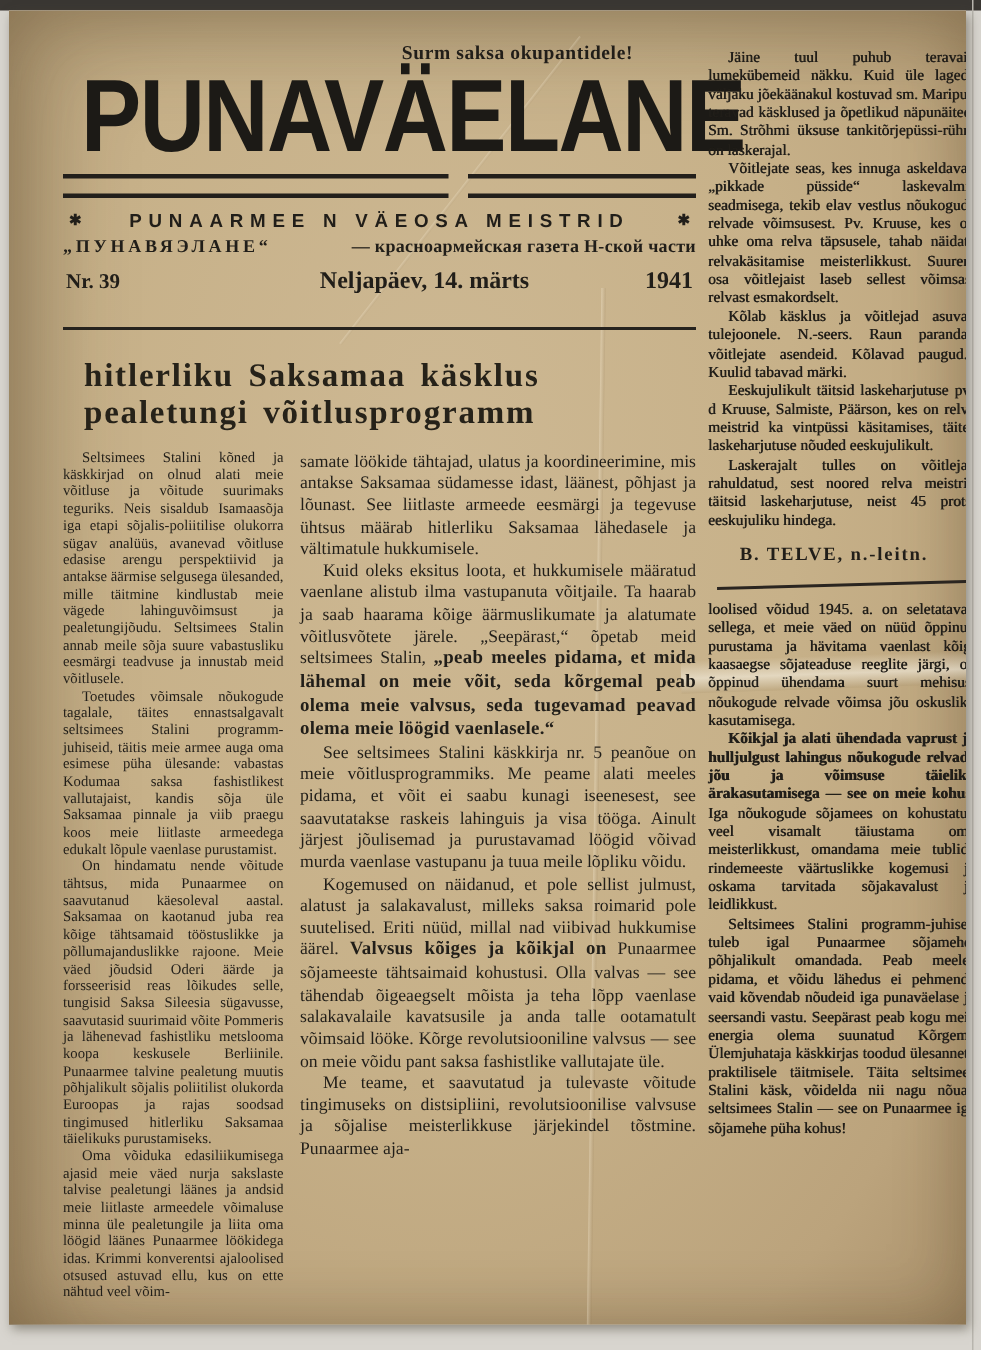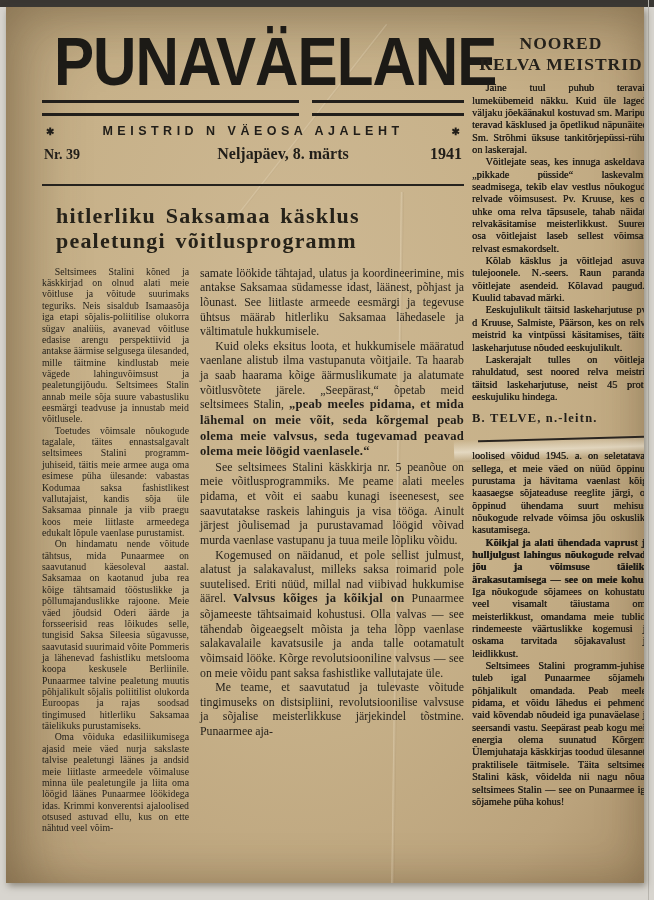--- a/index.html
+++ b/index.html
@@ -62,54 +62,59 @@
   .bodycol2 b{font-size:12.6px;letter-spacing:.2px;}
   p{margin:0;text-indent:1.3em;}
   p.no-indent{text-indent:0;}
 
   
   .right-col h2{margin:0 0 8px 0;text-align:center;font-size:17.5px;line-height:1.18;
     letter-spacing:1px;color:#25211b;}
   .right-col h2 span{display:block;}
   .right-col p{font-size:10.3px;line-height:1.2;text-align:justify;
     text-shadow:.35px 0 0 currentColor;}
-  .byline{margin-top:8px;text-align:left;padding-right:10px;font-size:12.5px;font-weight:bold;
+  .byline{margin-top:8px;text-align:center;padding-right:10px;font-size:12.5px;font-weight:bold;
     letter-spacing:1.2px;text-shadow:none !important;}
   .rc-divider{margin:12px 2px 10px 6px;border-top:2px solid #2a2520;transform:rotate(-1.6deg);}
 </style>
 </head>
 <body>
 
 <div class="top-band"></div>
 <div class="mat-line"></div>
 
 <div class="page">
 
   <div class="crease-d"></div>
   <div class="crease-v"></div>
   <div class="tear"></div>
 
   <div class="main-left">
 
     <header>
+      <div class="slogan">Surm saksa okupantidele!</div>
       <div class="title-wrap">
         <span class="title">PUNAVÄELANE</span>
       </div>
       <div class="double-rule">
         <span class="seg seg1"></span>
         <span class="seg seg2"></span>
       </div>
       <div class="subtitle-et">
         <span class="star">✱</span>
-        <span>MEISTRID N VÄEOSA AJALEHT</span>
+        <span>PUNAARMEE N VÄEOSA MEISTRID</span>
         <span class="star">✱</span>
+      </div>
+      <div class="subtitle-ru">
+        <span class="ru-title">„ПУНАВЯЭЛАНЕ“</span>
+        <span class="ru-rest">— красноармейская газета Н-ской части</span>
       </div>
       <div class="daterow">
         <span class="issue-no">Nr. 39</span>
-        <span class="issue-date">Neljapäev, 8. märts</span>
+        <span class="issue-date">Neljapäev, 14. märts</span>
         <span class="issue-year">1941</span>
       </div>
     </header>
 
     <h1 class="headline">
       <span style="display:block">hitlerliku Saksamaa käsklus</span>
       <span style="display:block">pealetungi võitlusprogramm</span>
     </h1>
 
     <div class="bodycols">
@@ -123,24 +128,20 @@
         <p class="no-indent"><span>samate löökide tähtajad, ulatus ja koordineerimine, mis antakse Saksamaa südamesse idast, läänest, põhjast ja lõunast. See liitlaste armeede eesmärgi ja tegevuse ühtsus määrab hitlerliku Saksamaa lähedasele ja vältimatule hukkumisele.</span></p>
         <p><span>Kuid oleks eksitus loota, et hukkumisele määratud vaenlane alistub ilma vastupanuta võitjaile. Ta haarab ja saab haarama kõige äärmuslikumate ja alatumate võitlusvõtete järele. „Seepärast,“ õpetab meid seltsimees Stalin, </span><b>„peab meeles pidama, et mida lähemal on meie võit, seda kõrgemal peab olema meie valvsus, seda tugevamad peavad olema meie löögid vaenlasele.“</b></p>
         <p><span>See seltsimees Stalini käskkirja nr. 5 peanõue on meie võitlusprogrammiks. Me peame alati meeles pidama, et võit ei saabu kunagi iseenesest, see saavutatakse raskeis lahinguis ja visa tööga. Ainult järjest jõulisemad ja purustavamad löögid võivad murda vaenlase vastupanu ja tuua meile lõpliku võidu.</span></p>
         <p><span>Kogemused on näidanud, et pole sellist julmust, alatust ja salakavalust, milleks saksa roimarid pole suutelised. Eriti nüüd, millal nad viibivad hukkumise äärel. </span><b>Valvsus kõiges ja kõikjal on</b><span> Punaarmee sõjameeste tähtsaimaid kohustusi. Olla valvas — see tähendab õigeaegselt mõista ja teha lõpp vaenlase salakavalaile kavatsusile ja anda talle ootamatult võimsaid lööke. Kõrge revolutsiooniline valvsus — see on meie võidu pant saksa fashistlike vallutajate üle.</span></p>
         <p><span>Me teame, et saavutatud ja tulevaste võitude tingimuseks on distsipliini, revolutsioonilise valvsuse ja sõjalise meisterlikkuse järjekindel tõstmine. Punaarmee aja-</span></p>
       </div>
     </div>
   </div>
 
   <aside class="right-col">
-    <h2>
-      <span>NOORED</span>
-      <span>RELVA MEISTRID</span>
-    </h2>
     <p>Jäine tuul puhub teravaid lumekübemeid näkku. Kuid üle lageda väljaku jõekäänakul kostuvad sm. Maripuu teravad käsklused ja õpetlikud näpunäited. Sm. Strõhmi üksuse tankitõrjepüssi-rühm on laskerajal.</p>
     <p>Võitlejate seas, kes innuga askeldavad „pikkade püsside“ laskevalmis seadmisega, tekib elav vestlus nõukogude relvade võimsusest. Pv. Kruuse, kes on uhke oma relva täpsusele, tahab näidata relvakäsitamise meisterlikkust. Suurem osa võitlejaist laseb sellest võimsast relvast esmakordselt.</p>
     <p>Kõlab käsklus ja võitlejad asuvad tulejoonele. N.-seers. Raun parandab võitlejate asendeid. Kõlavad paugud... Kuulid tabavad märki.</p>
     <p>Eeskujulikult täitsid laskeharjutuse pv-d Kruuse, Salmiste, Päärson, kes on relva meistrid ka vintpüssi käsitamises, täites laskeharjutuse nõuded eeskujulikult.</p>
     <p>Laskerajalt tulles on võitlejad rahuldatud, sest noored relva meistrid täitsid laskeharjutuse, neist 45 prots. eeskujuliku hindega.</p>
     <div class="byline">B. TELVE, n.-leitn.</div>
     <div class="rc-divider"></div>
     <p class="no-indent"><span>loolised võidud 1945. a. on seletatavad sellega, et meie väed on nüüd õppinud purustama ja hävitama vaenlast kõigi kaasaegse sõjateaduse reeglite järgi, on õppinud ühendama suurt mehisust nõukogude relvade võimsa jõu oskusliku kasutamisega.</span></p>
     <p><b>Kõikjal ja alati ühendada vaprust ja hulljulgust lahingus nõukogude relvade jõu ja võimsuse täieliku ärakasutamisega — see on meie kohus.</b><span> Iga nõukogude sõjamees on kohustatud veel visamalt täiustama oma meisterlikkust, omandama meie tublide rindemeeste väärtuslikke kogemusi ja oskama tarvitada sõjakavalust ja leidlikkust.</span></p>
     <p><span>Seltsimees Stalini programm-juhised tuleb igal Punaarmee sõjamehel põhjalikult omandada. Peab meeles pidama, et võidu lähedus ei pehmenda vaid kõvendab nõudeid iga punaväelase ja seersandi vastu. Seepärast peab kogu meie energia olema suunatud Kõrgema Ülemjuhataja käskkirjas toodud ülesannete praktilisele täitmisele. Täita seltsimees Stalini käsk, võidelda nii nagu nõuab seltsimees Stalin — see on Punaarmee iga sõjamehe püha kohus!</span></p>

